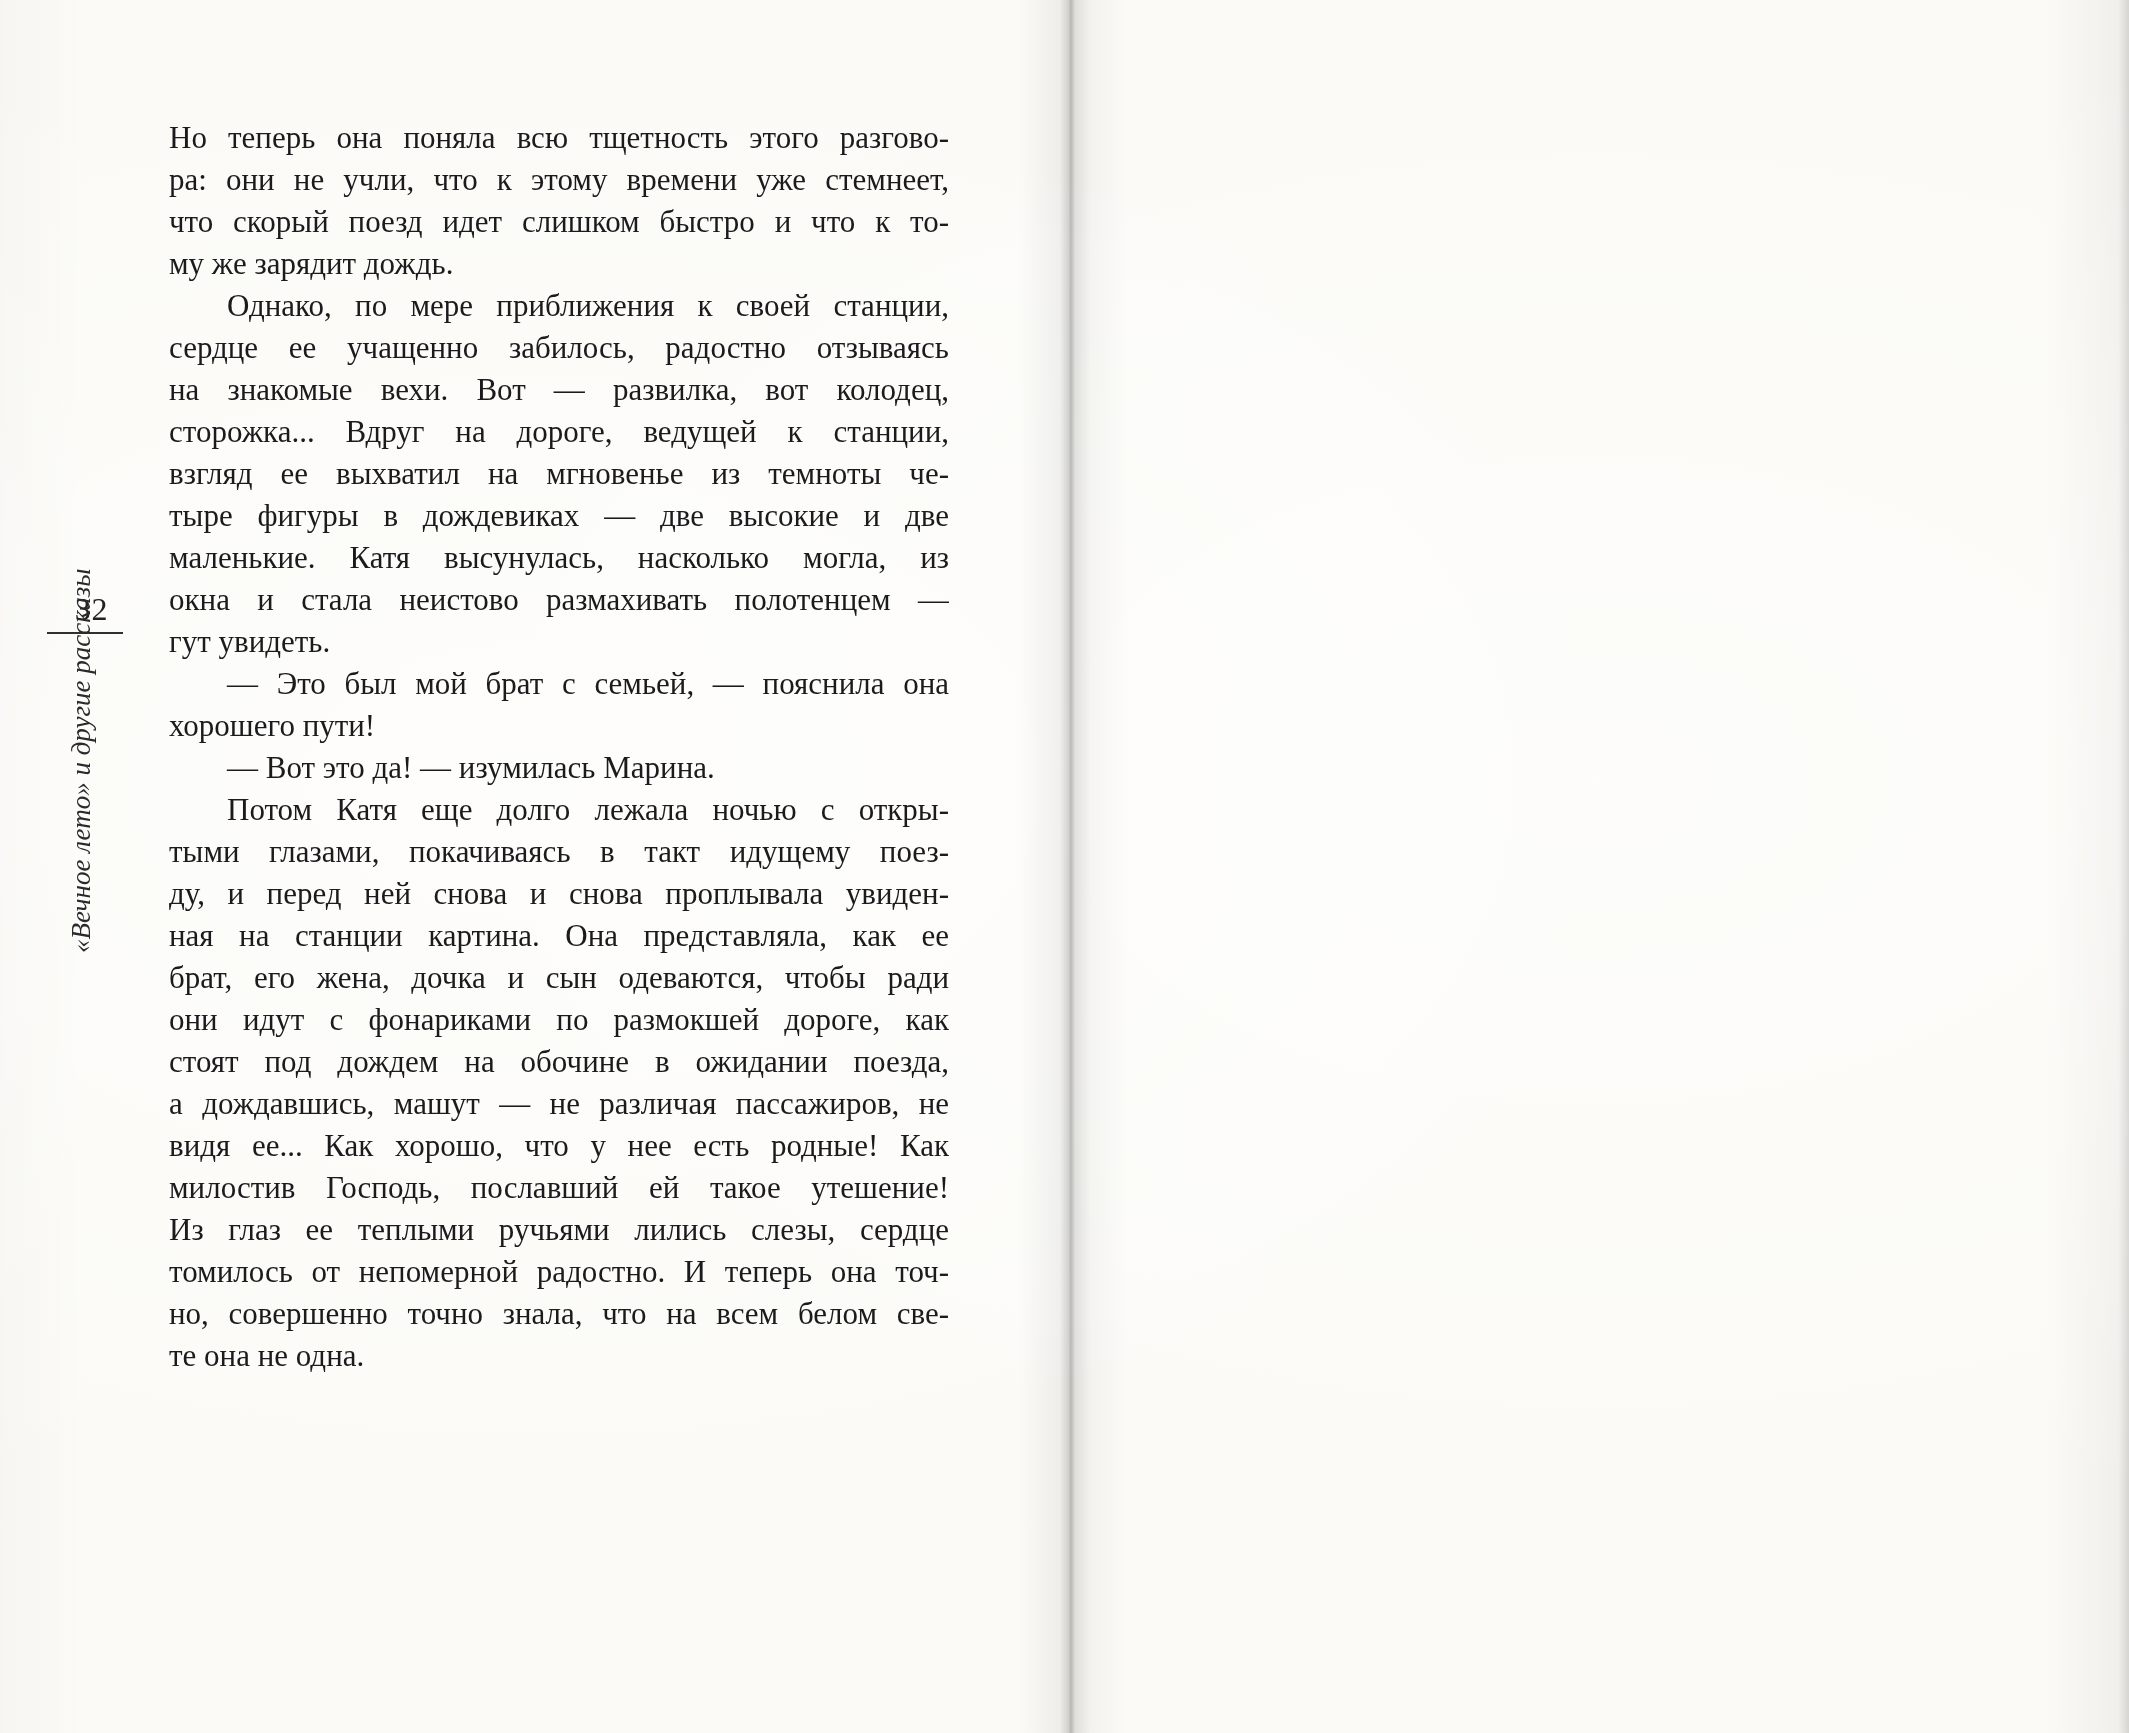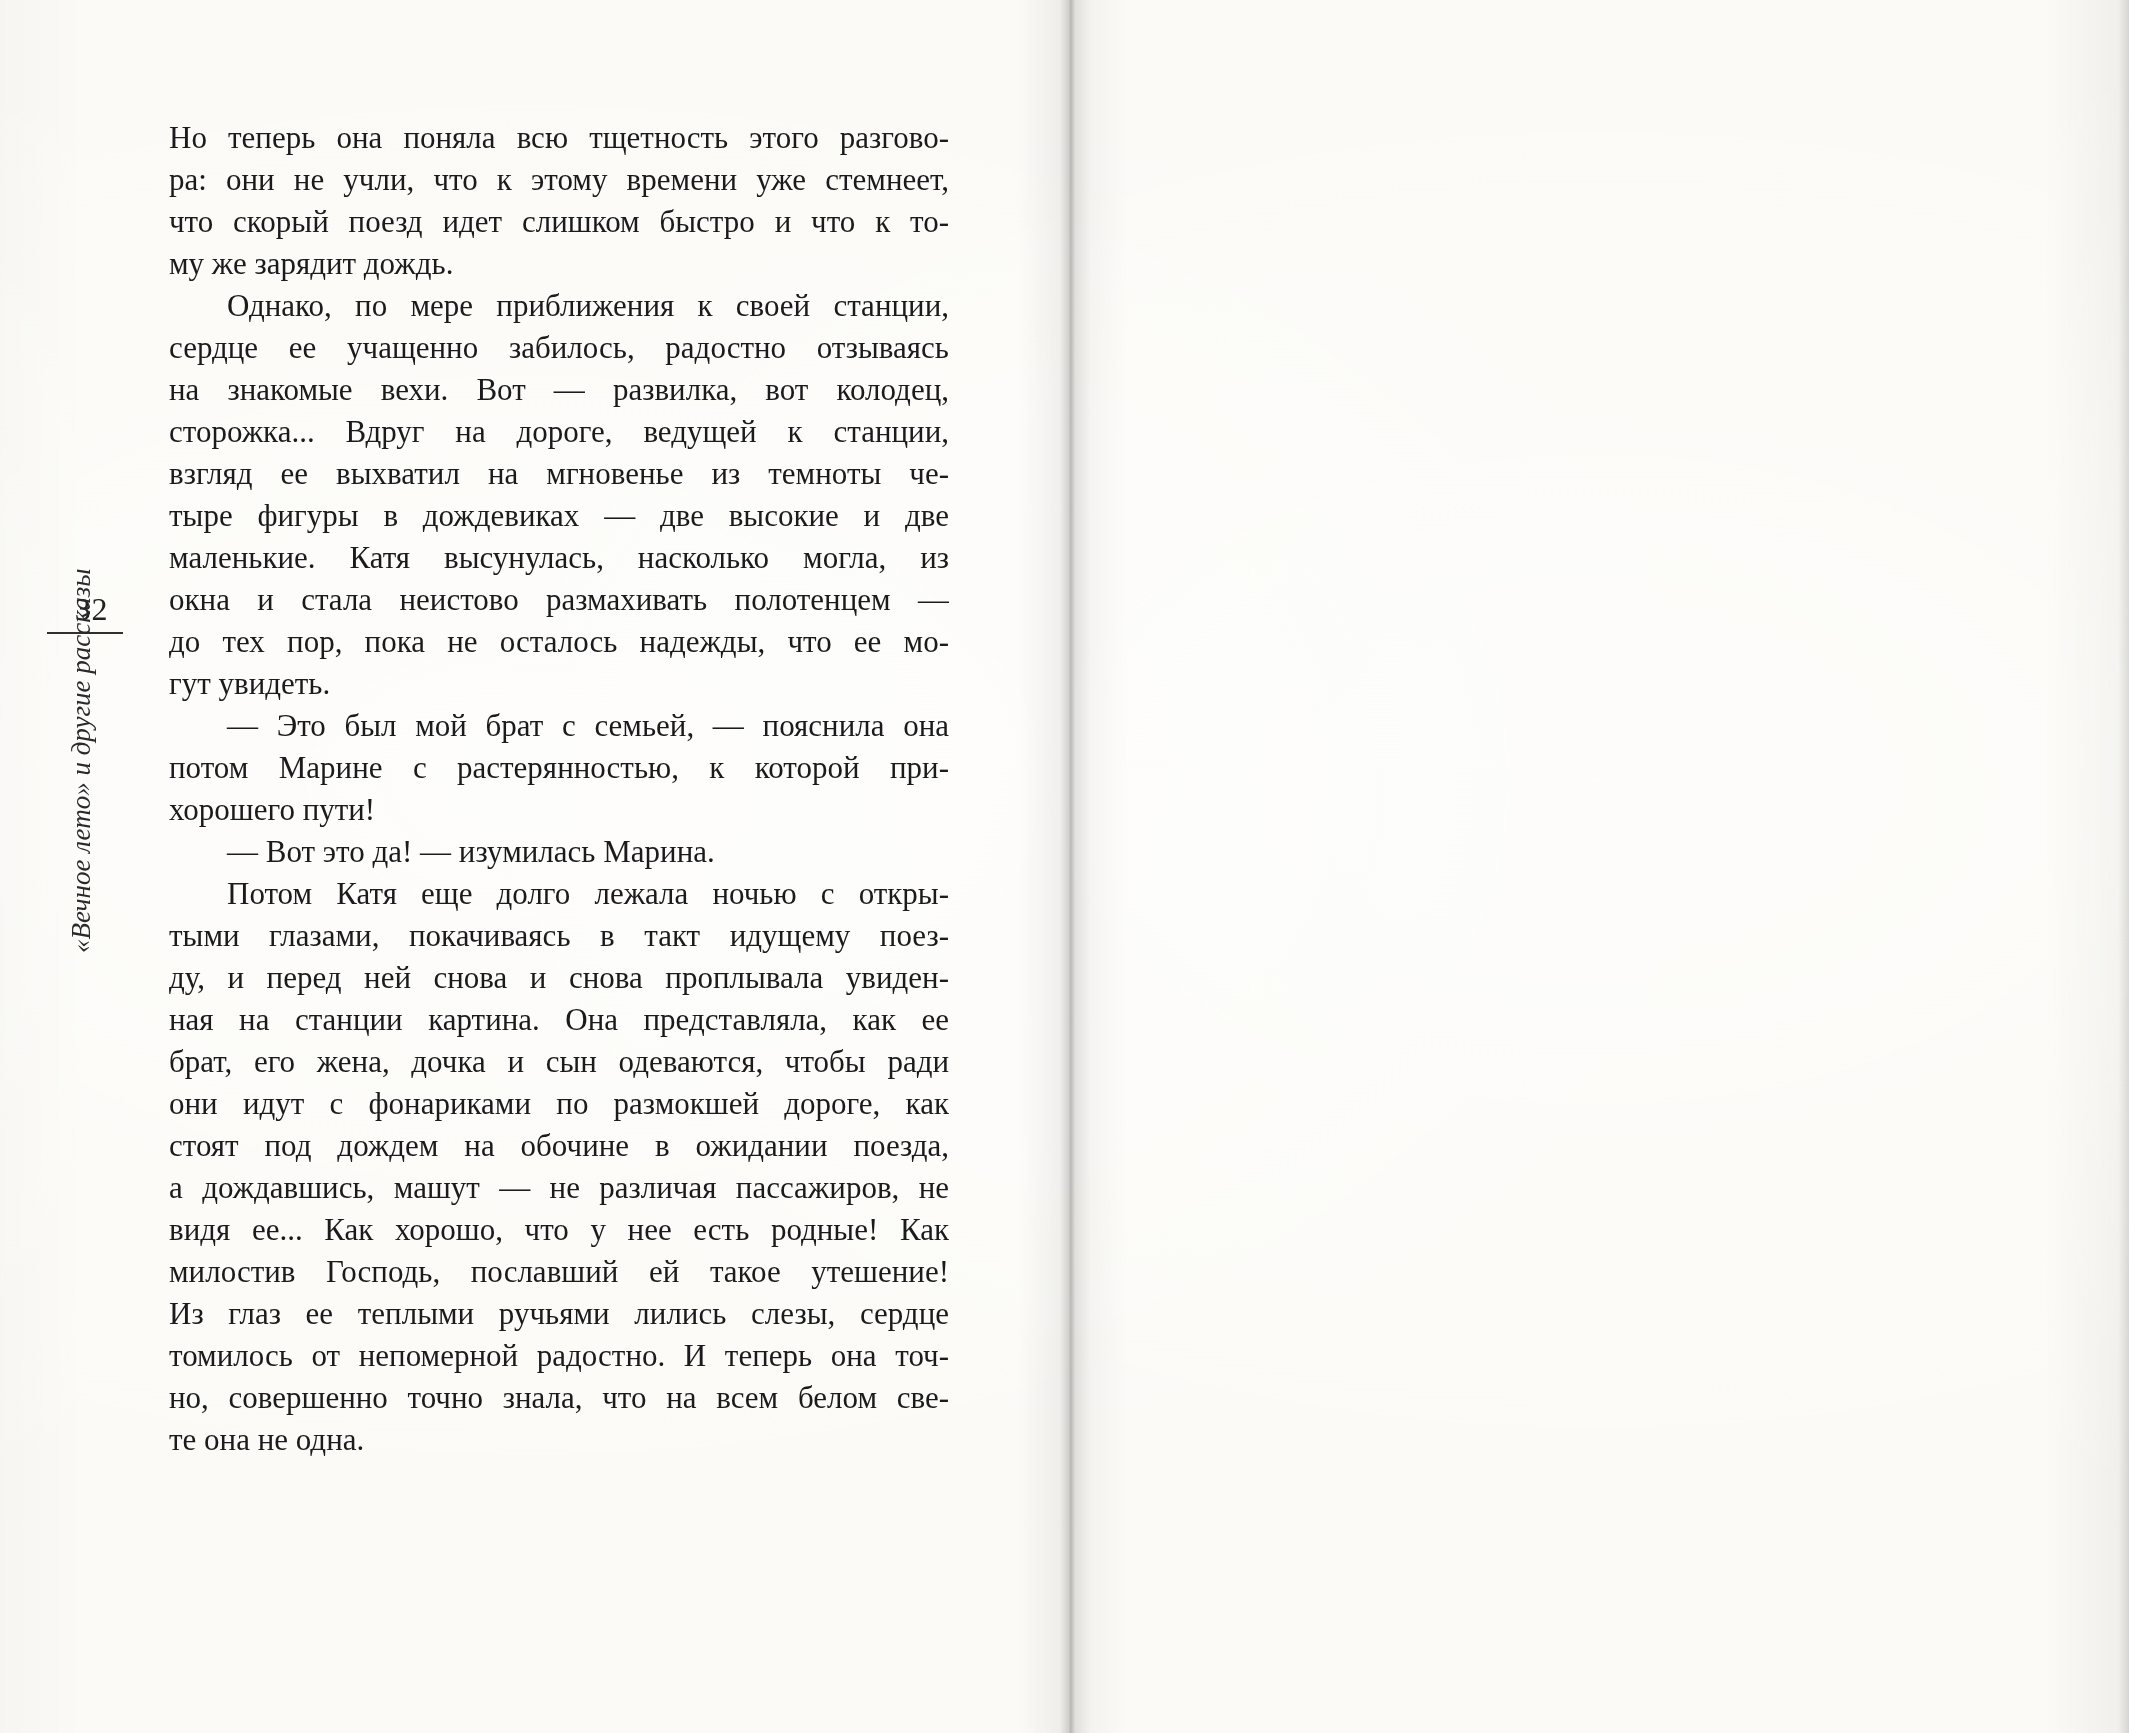--- a/index.html
+++ b/index.html
@@ -84,26 +84,24 @@
         </div>
         <div class="para">
           <div class="line indent">Однако, по мере приближения к своей станции,</div>
           <div class="line">сердце ее учащенно забилось, радостно отзываясь</div>
           <div class="line">на знакомые вехи. Вот — развилка, вот колодец,</div>
           <div class="line">сторожка... Вдруг на дороге, ведущей к станции,</div>
           <div class="line">взгляд ее выхватил на мгновенье из темноты че-</div>
           <div class="line">тыре фигуры в дождевиках — две высокие и две</div>
           <div class="line">маленькие. Катя высунулась, насколько могла, из</div>
           <div class="line">окна и стала неистово размахивать полотенцем —</div>
-          <div class="line">до тех пор, пока не осталось надежды, что ее мо-</div>
           <div class="line plain">гут увидеть.</div>
         </div>
         <div class="para">
           <div class="line indent">— Это был мой брат с семьей, — пояснила она</div>
-          <div class="line">потом Марине с растерянностью, к которой при-</div>
           <div class="line plain">хорошего пути!</div>
         </div>
         <div class="para">
           <div class="line indent plain">— Вот это да! — изумилась Марина.</div>
         </div>
         <div class="para">
           <div class="line indent">Потом Катя еще долго лежала ночью с откры-</div>
           <div class="line">тыми глазами, покачиваясь в такт идущему поез-</div>
           <div class="line">ду, и перед ней снова и снова проплывала увиден-</div>
           <div class="line">ная на станции картина. Она представляла, как ее</div>

